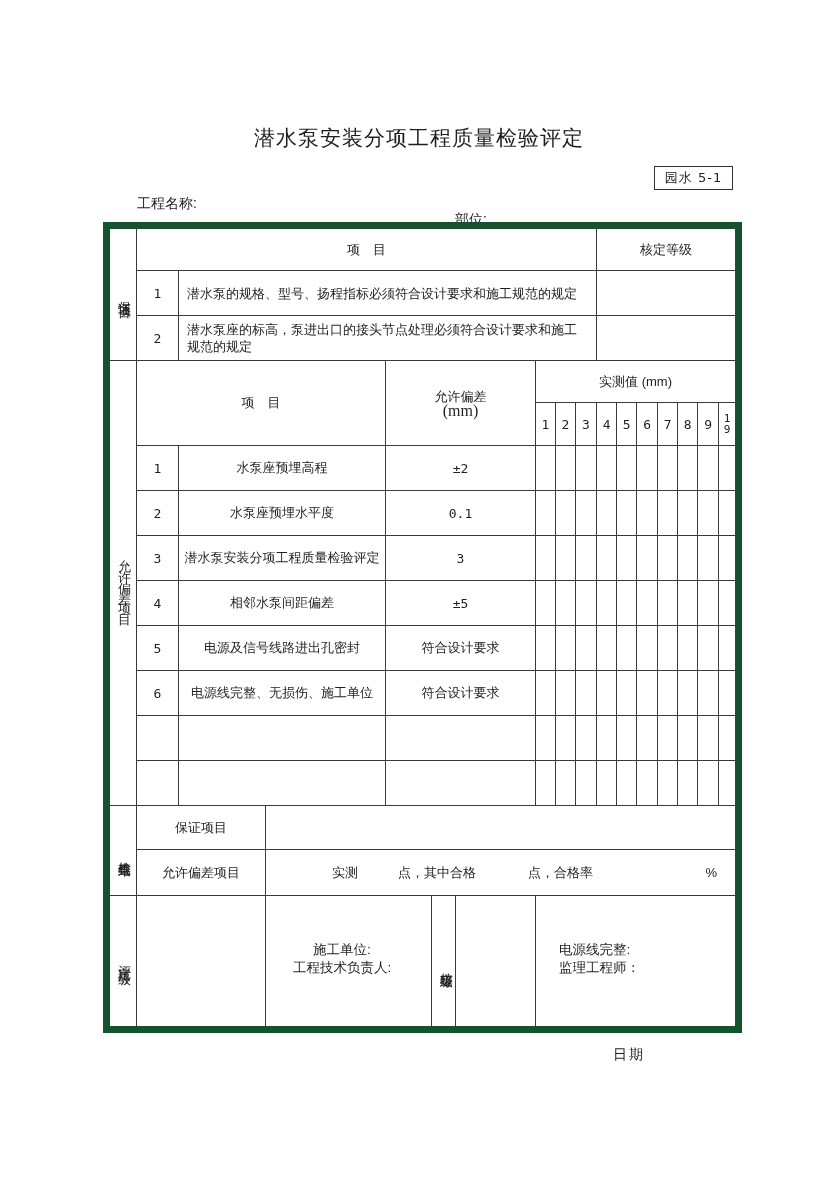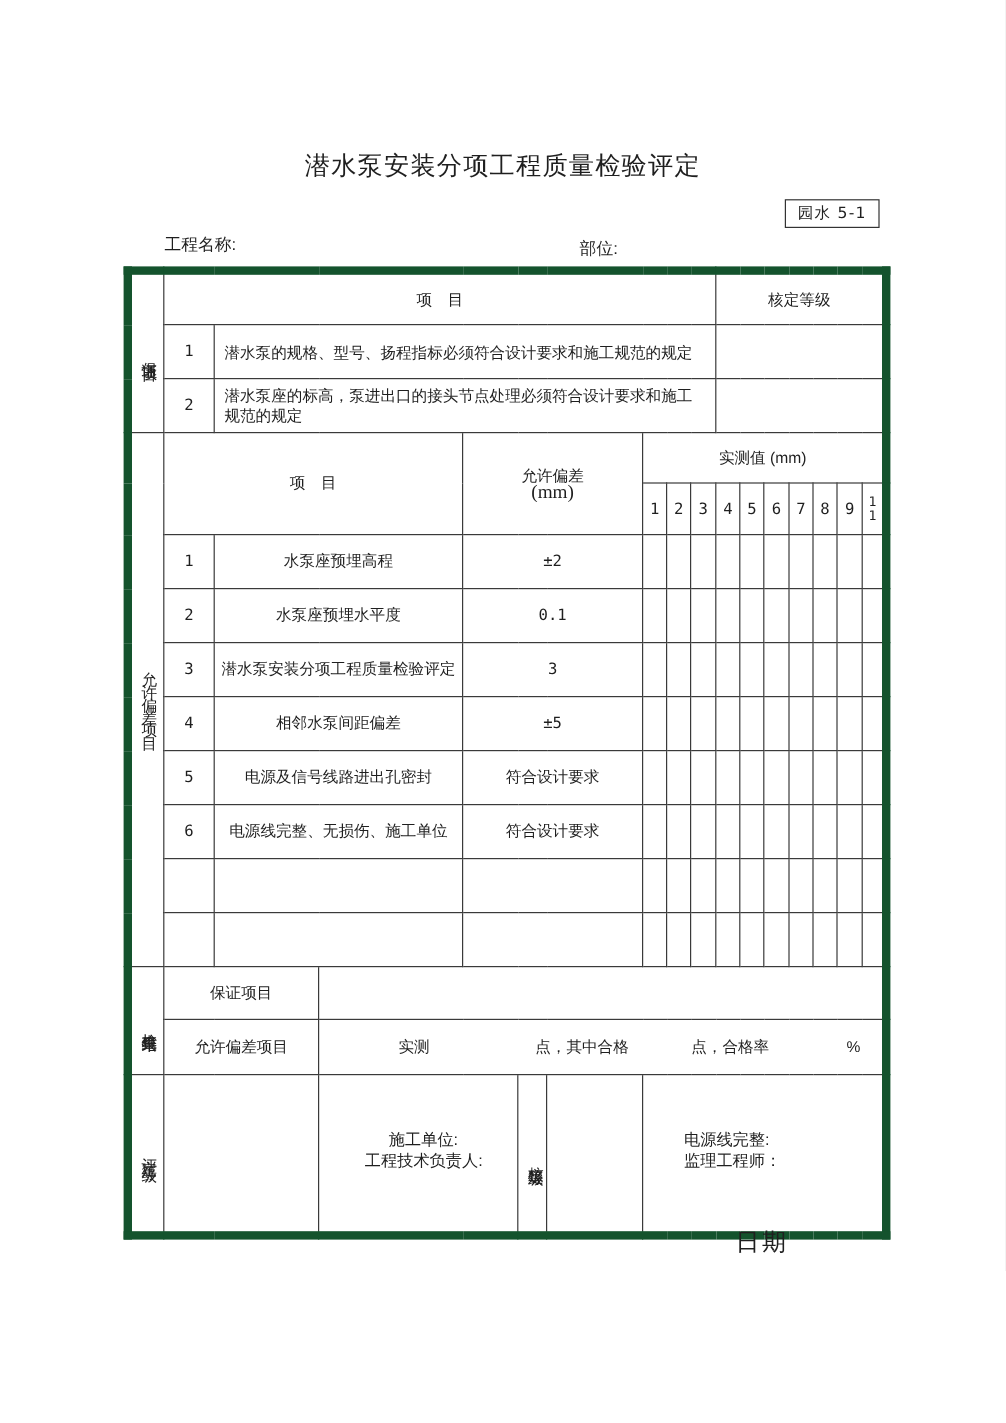--- a/index.html
+++ b/index.html
@@ -17,21 +17,21 @@
     text-align: center; font-size: 21px; font-weight: normal; letter-spacing: 1px;
   }
   .form-code-box {
     position: absolute; left: 654px; top: 166px; width: 79px; height: 24px;
     border: 1px solid #333; display: flex; align-items: center; justify-content: center;
     font-size: 13px; letter-spacing: 1px;
     font-family: "DejaVu Sans", sans-serif;
   }
   .meta-line { position: absolute; top: 195px; left: 0; width: 100%; font-size: 14px; }
   .meta-project { position: absolute; left: 137px; top: 0; }
-  .meta-location { position: absolute; left: 455px; top: 4px; margin-left: 28px; }
+  .meta-location { position: absolute; left: 455px; top: 16px; }
 
   table.form {
     position: absolute; left: 103px; top: 222px;
     width: 632px; table-layout: fixed; border-collapse: collapse;
   }
   table.form td {
     border: 1px solid #3a3a3a;
     vertical-align: middle;
     font-size: 13px;
     overflow: hidden;
@@ -56,32 +56,32 @@
   .tol-main { line-height: 16px; }
   .stack10 {
     display: inline-block; width: 8px;
     word-break: break-all; line-height: 11px; font-size: 11px;
     font-family: "DejaVu Sans Mono", "Liberation Mono", monospace;
   }
   .result-line {
     display: flex; align-items: center; width: 100%;
     padding-left: 66px; font-size: 13px;
   }
-  .result-seg-2 { margin-left: 88px; text-align: right; }
+  .result-seg-2 { margin-left: 40px; text-align: right; }
   .result-seg-3 { margin-left: 52px; }
   .result-pct   { margin-left: auto; margin-right: 18px; }
-  td.unit-cell { vertical-align: top; padding: 12px; }
+  td.unit-cell { vertical-align: top; padding: 1px; }
   .unit-inner {
     display: flex; flex-direction: column; justify-content: space-between;
     height: 100%; padding: 10px 0 14px 0; font-size: 13.5px;
   }
   .pad46 { padding-left: 46px; }
   .pad26 { padding-left: 26px; }
   .pad22 { padding-left: 22px; }
-  .date-label { position: absolute; left: 613px; top: 1022px; font-size: 20px; letter-spacing: 2px; }
+  .date-label { position: absolute; left: 613px; top: 1046px; font-size: 14px; letter-spacing: 2px; }
 </style>
 </head>
 <body>
 
 <div class="page">
 
   <div class="doc-title">潜水泵安装分项工程质量检验评定</div>
 
   <div class="form-code-box">
     <span>园水 5-1</span>
@@ -146,21 +146,21 @@
     <tr style="height:43px">
       <td class="center mono">1</td>
       <td class="center mono">2</td>
       <td class="center mono">3</td>
       <td class="center mono">4</td>
       <td class="center mono">5</td>
       <td class="center mono">6</td>
       <td class="center mono">7</td>
       <td class="center mono">8</td>
       <td class="center mono">9</td>
-      <td class="center"><span class="stack10">11</span></td>
+      <td class="center"><span class="stack10">19</span></td>
     </tr>
 
     <tr style="height:45px">
       <td class="center mono">1</td>
       <td class="center" colspan="2">水泵座预埋高程</td>
       <td class="center mono" colspan="3">±2</td>
       <td></td>
           <td></td>
           <td></td>
           <td></td>

